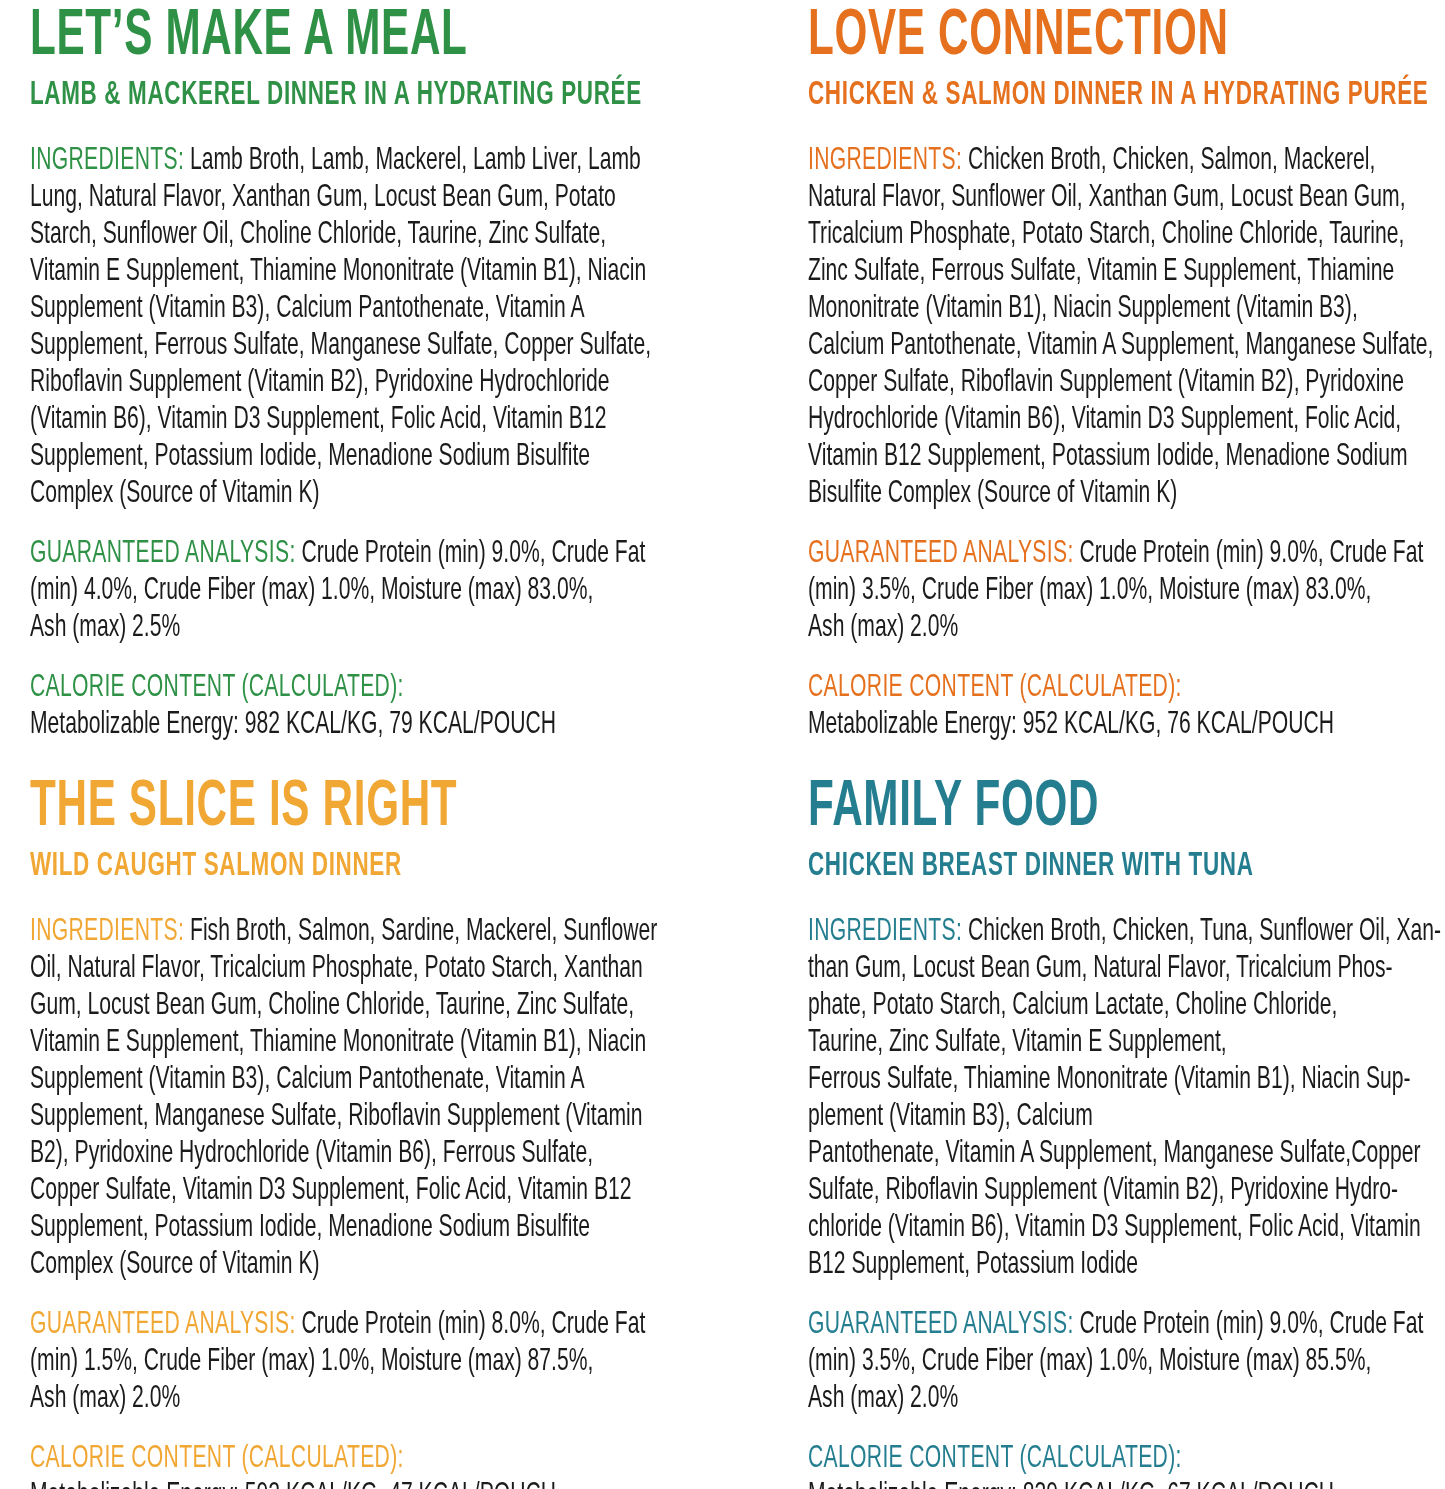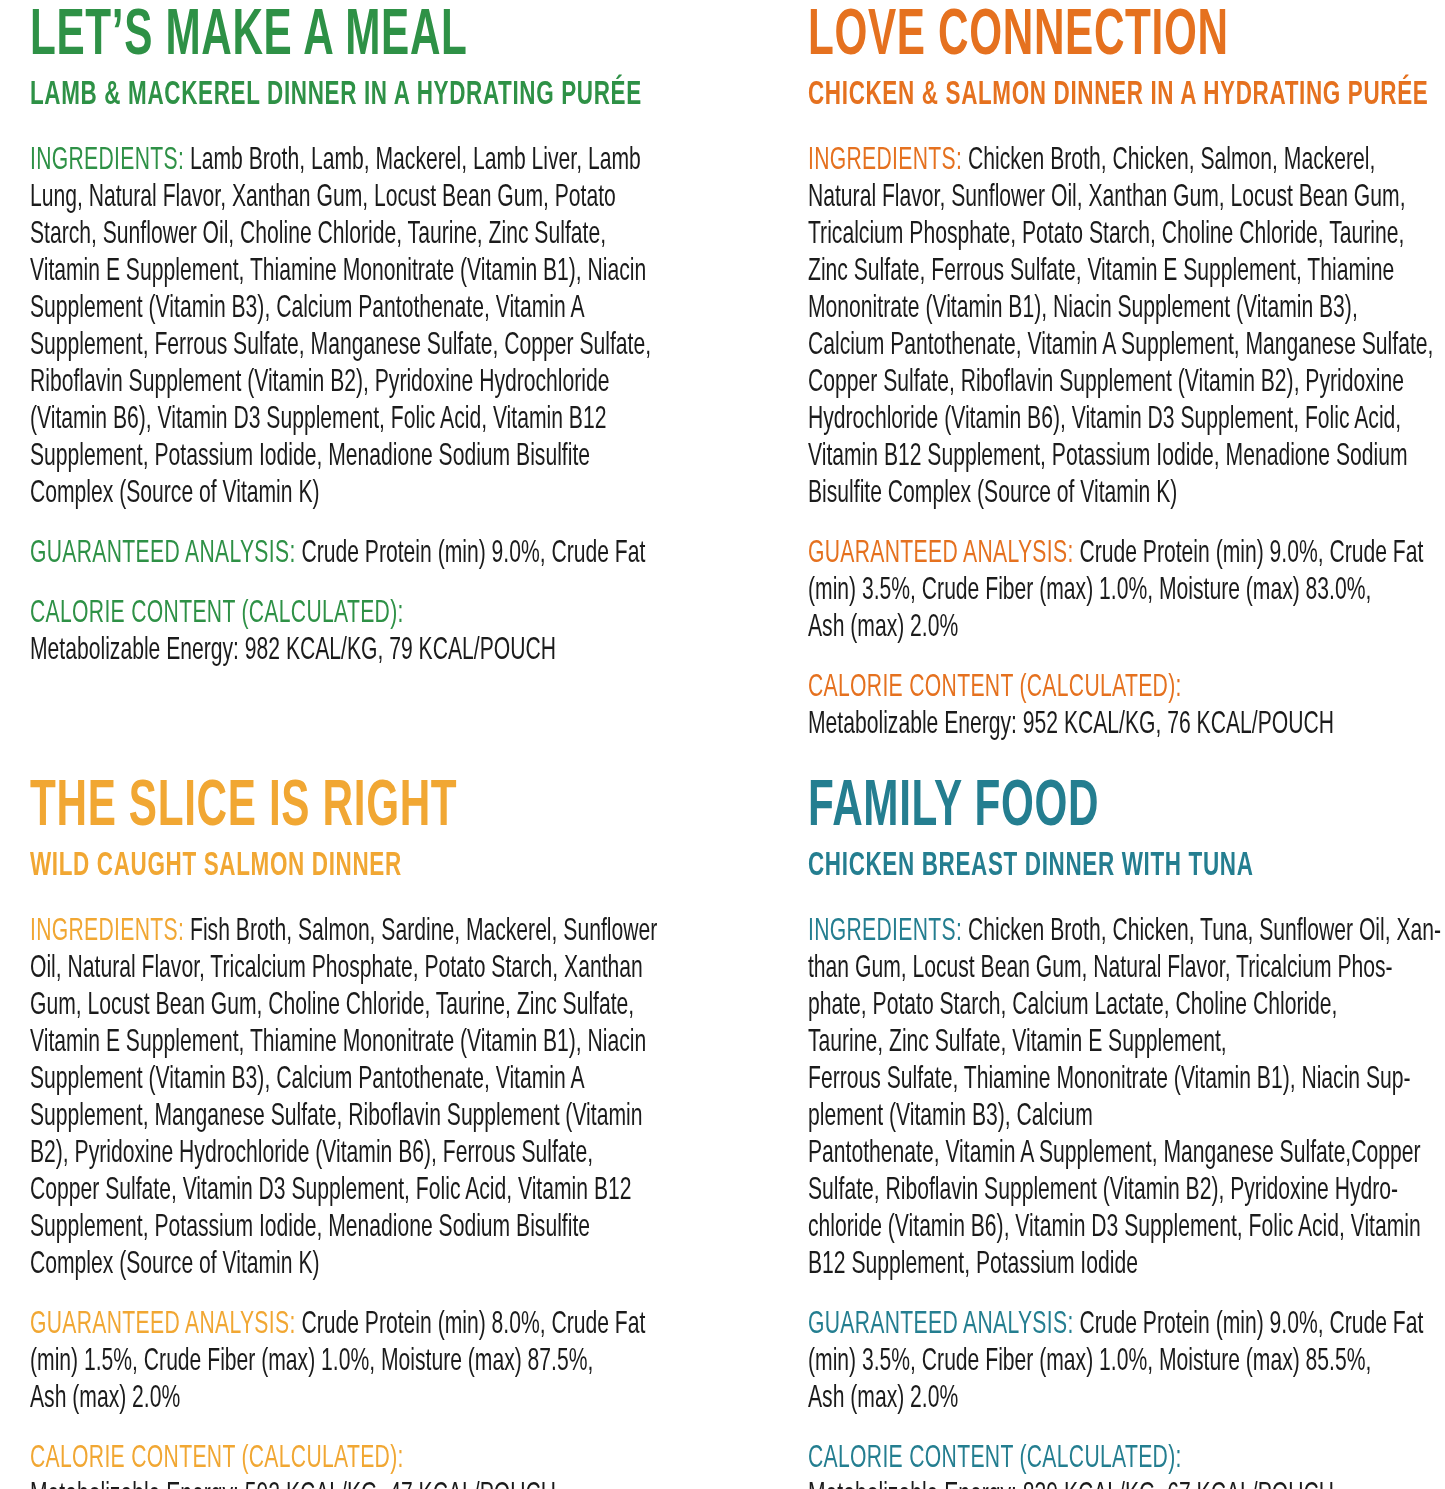--- a/index.html
+++ b/index.html
@@ -74,20 +74,24 @@
           <div class="line">Supplement (Vitamin B3), Calcium Pantothenate, Vitamin A</div>
           <div class="line">Supplement, Ferrous Sulfate, Manganese Sulfate, Copper Sulfate,</div>
           <div class="line">Riboflavin Supplement (Vitamin B2), Pyridoxine Hydrochloride</div>
           <div class="line">(Vitamin B6), Vitamin D3 Supplement, Folic Acid, Vitamin B12</div>
           <div class="line">Supplement, Potassium Iodide, Menadione Sodium Bisulfite</div>
           <div class="line">Complex (Source of Vitamin K)</div>
         </div>
     </div>
     <div class="para analysis">
       <div class="line"><span class="label">GUARANTEED ANALYSIS:</span><span> Crude Protein (min) 9.0%, Crude Fat</span></div>
+      <div>
+          <div class="line">(min) 4.0%, Crude Fiber (max) 1.0%, Moisture (max) 83.0%,</div>
+          <div class="line">Ash (max) 2.5%</div>
+        </div>
     </div>
     <div class="para calorie">
       <div class="line label-line label">CALORIE CONTENT (CALCULATED):</div>
       <div class="line">Metabolizable Energy: 982 KCAL/KG, 79 KCAL/POUCH</div>
     </div>
   </section>
 
   <section class="panel right row1" style="--accent: #e5711f;">
     <h1 class="title cond">LOVE CONNECTION</h1>
     <h2 class="subtitle cond">CHICKEN &amp; SALMON DINNER IN A HYDRATING PURÉE</h2>

